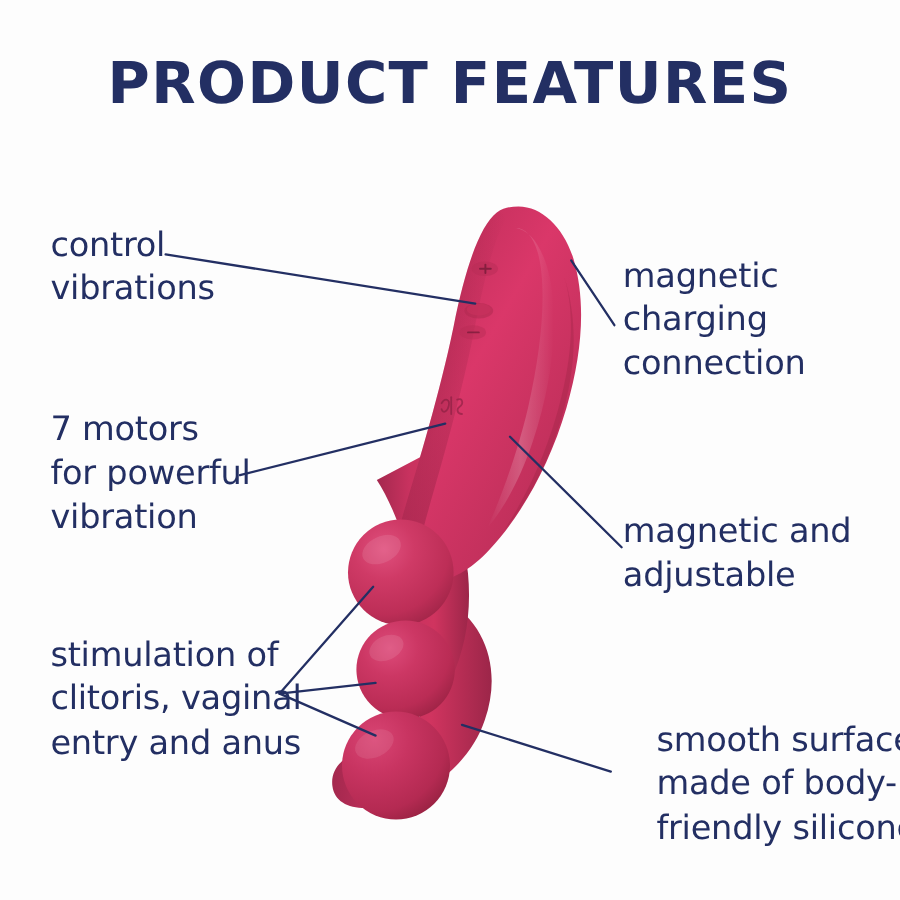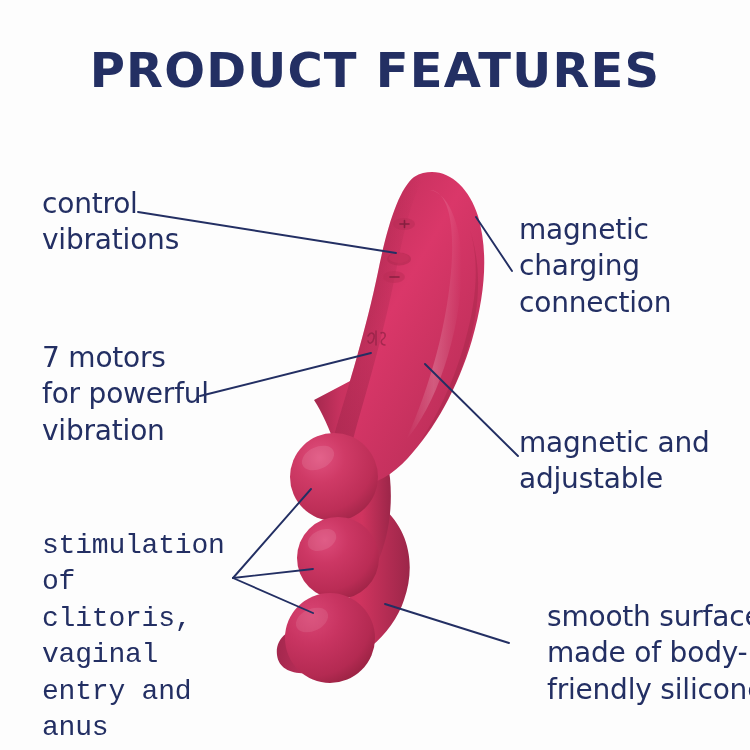--- a/index.html
+++ b/index.html
@@ -43,21 +43,21 @@
     font-weight: 500;
     line-height: 1.30;
     white-space: pre-line;
     letter-spacing: -0.2px;
   }
   .label.left  { text-align: left; }
   .label.right { text-align: left; }
 
   #lbl-control      { left: 42px;  top: 186px; width: 210px; }
   #lbl-motors       { left: 42px;  top: 340px; width: 215px; }
-  #lbl-stimulation  { left: 42px;  top: 528px; width: 215px; font-family: Liberation Mono, monospace; }
+  #lbl-stimulation  { left: 42px;  top: 528px; width: 215px; }
   #lbl-magnetic     { left: 519px; top: 212px; width: 220px; }
   #lbl-bendable     { left: 519px; top: 425px; width: 220px; }
   #lbl-smooth       { left: 547px; top: 599px; width: 228px; }
 
   
   #art, #leaders {
     position: absolute;
     left: 0;
     top: 0;
     width: 750px;

